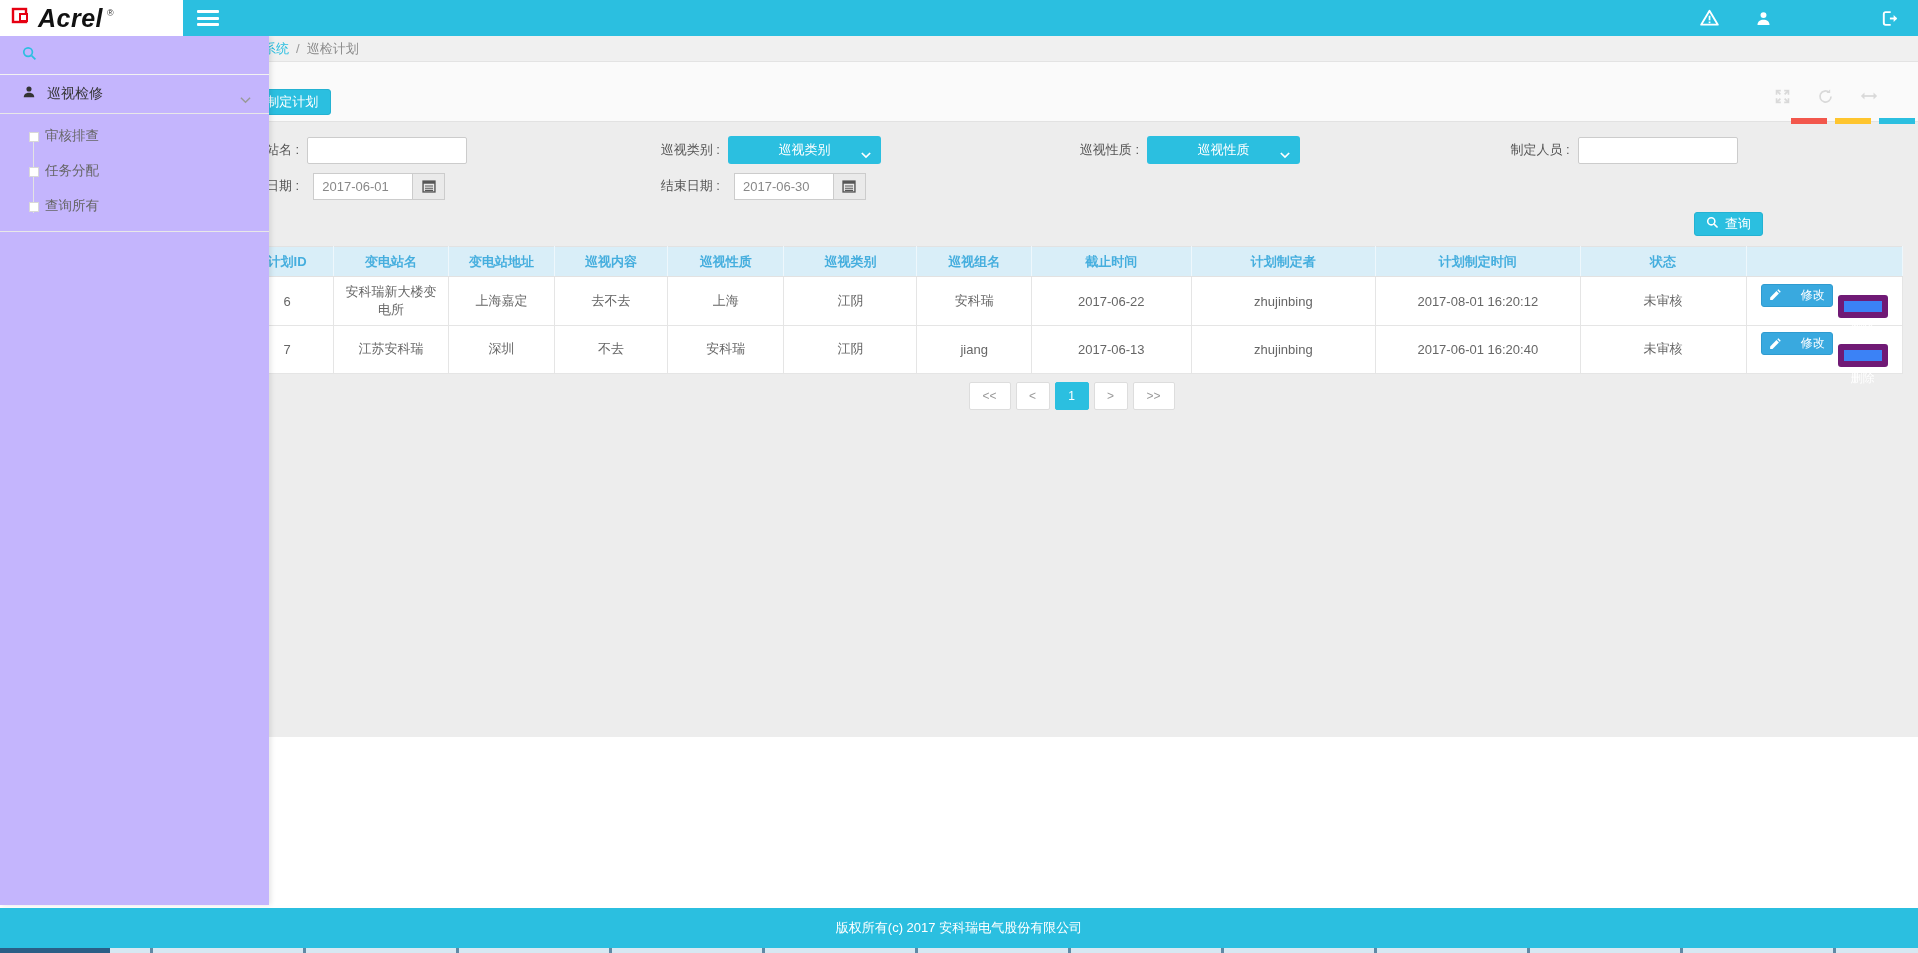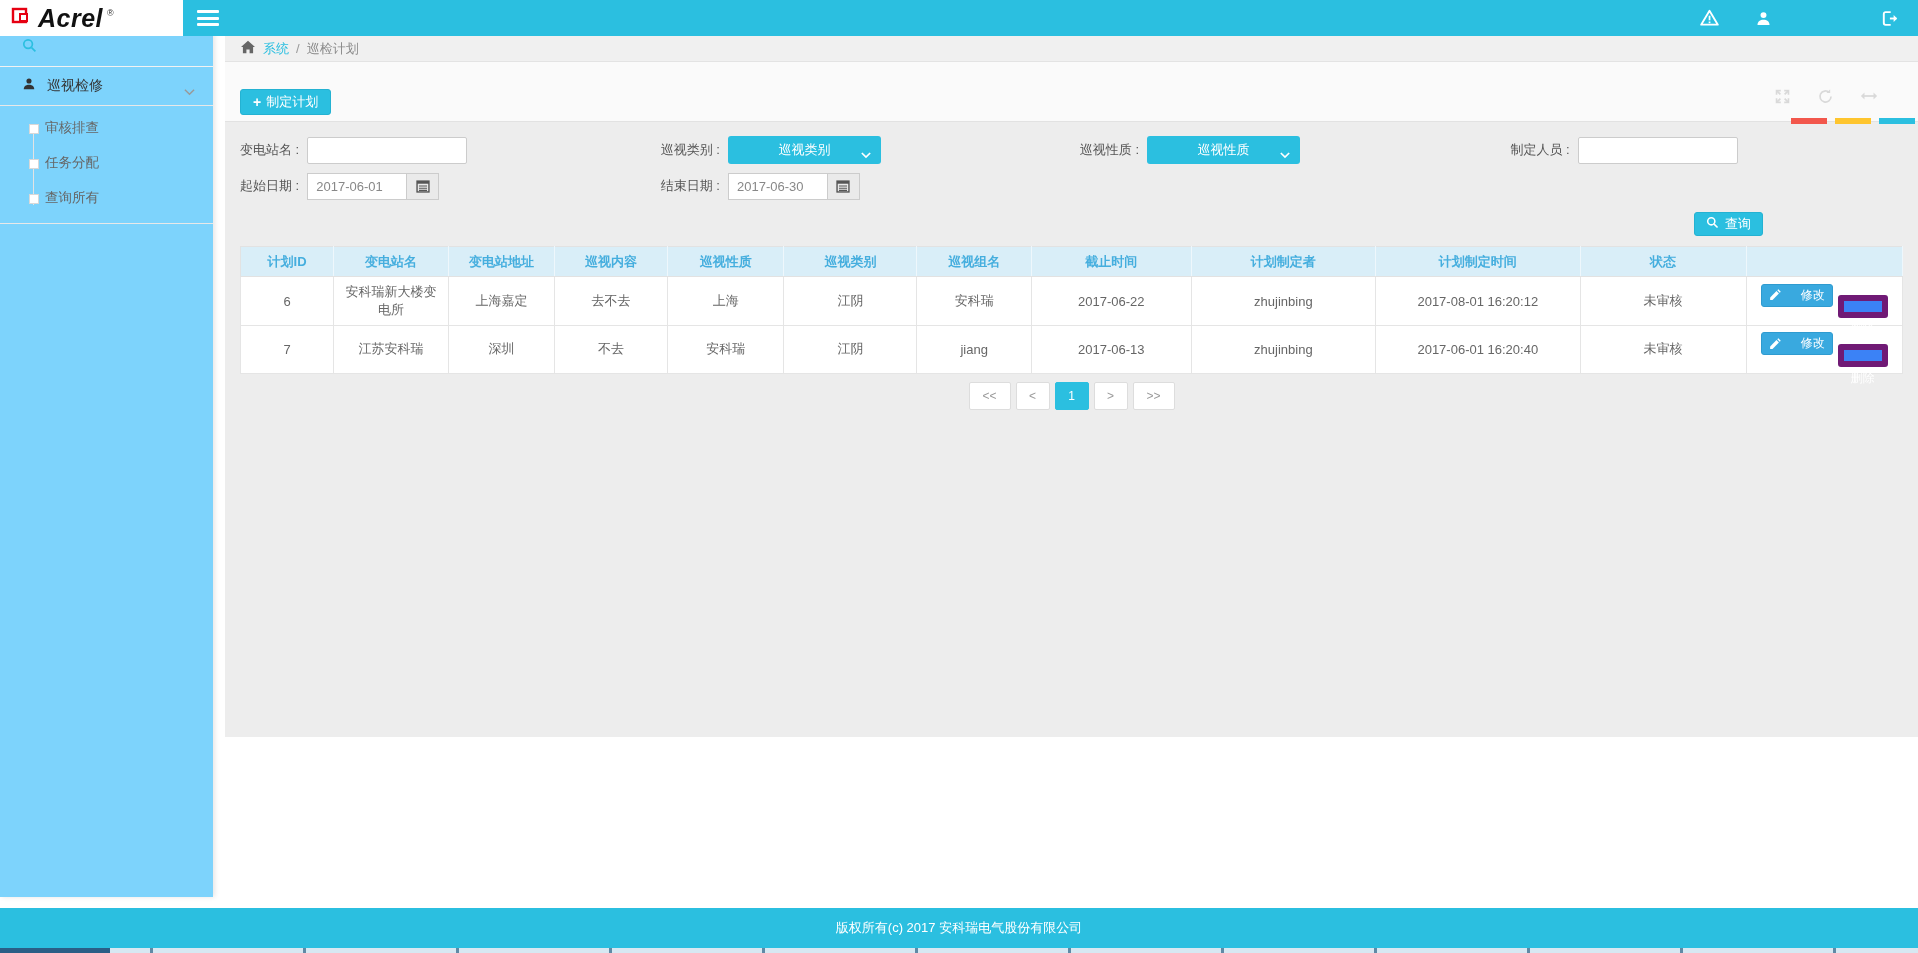--- a/index.html
+++ b/index.html
@@ -13,21 +13,21 @@
   .brand-reg { font-size:9px; color:#333; margin-top:-10px; }
   .hamburger { margin-left:14px; width:22px; height:16px; display:flex; flex-direction:column; justify-content:space-between; cursor:pointer; }
   .hamburger span { display:block; height:3px; background:#fff; border-radius:1px; }
   .top-icons { margin-left:auto; display:flex; align-items:center; }
   .top-icon { width:26px; height:26px; display:flex; align-items:center; justify-content:center; cursor:pointer; }
   .ti-warning { margin-right:28px; }
   .ti-user { margin-right:100px; }
   .ti-logout { margin-right:16px; }
 
   
-  .sidebar { position:absolute; top:28px; left:0; width:213px; height:869px; background:#7dd3fc; box-shadow:2px 0 5px rgba(0,0,0,.10); z-index:20; }
+  .sidebar { position:absolute; top:36px; left:0; width:269px; height:869px; background:#c4b5fd; box-shadow:2px 0 5px rgba(0,0,0,.10); z-index:20; }
   .side-search { height:38px; display:flex; align-items:center; padding-left:22px; }
   .menu-parent { height:40px; display:flex; align-items:center; padding-left:22px; gap:11px; border-top:1px solid #f2f2f2; border-bottom:1px solid #e8e8e8; cursor:pointer; position:relative; }
   .menu-parent-label { font-size:14px; color:#333; }
   .menu-parent .chev { position:absolute; right:18px; top:15px; }
   .submenu { list-style:none; position:relative; border-bottom:1px solid #e8e8e8; padding:4px 0 8px; }
   .submenu::before { content:""; position:absolute; left:33px; top:18px; bottom:18px; width:1px; background:#e3e3e3; }
   .submenu li { position:relative; height:35px; line-height:35px; padding-left:45px; font-size:13.5px; color:#666; cursor:pointer; }
   .submenu li::before { content:""; position:absolute; left:29px; top:14px; width:8px; height:8px; background:#fff; border:1px solid #d8d8d8; z-index:2; }
   .submenu li.active { background:#f4f4f4; color:#444; }
   .submenu li.active::before { background:#cfcfcf; border-color:#cfcfcf; }
@@ -51,21 +51,21 @@
   .panel { height:615px; background:#ededed; padding:14px 15px 4px; }
 
   
   .filter-grid { display:grid; grid-template-columns:25.3% 25.2% 25.9% 23.6%; row-gap:8px; }
   .f-cell { display:flex; align-items:center; height:28px; }
   .f-label { font-size:13px; color:#555; margin-right:8px; white-space:nowrap; }
   .f-input { width:160px; height:27px; border:1px solid #ccc; border-radius:2px; background:#fff; padding:0 6px; font-size:13px; color:#555; outline:none; }
   .dropdown { width:153px; height:28px; background:#2bbfe0; border-radius:3px; color:#fff; font-size:13px; display:flex; align-items:center; justify-content:center; position:relative; cursor:pointer; }
   .dropdown .dd-chev { position:absolute; right:10px; top:11px; }
   .date-group { display:flex; height:27px; }
-  .date-input { width:99px; height:27px; border:1px solid #ccc; border-right:none; background:#fff; padding:0 8px; font-size:13px; color:#888; outline:none; }
+  .date-input { width:99px; height:27px; border:1px solid #ccc; border-right:none; background:#fff; padding:0 8px; font-size:13px; color:#888; outline:none;margin-left:6px; }
   .date-addon { width:33px; height:27px; border:1px solid #ccc; background:#eaeaea; display:flex; align-items:center; justify-content:center; cursor:pointer; }
 
   .query-row { display:flex; justify-content:flex-end; padding-right:140px; margin-top:12px; }
   .btn-query { background:#2bbfe0; color:#fff; border:1px solid #24b2d2; border-radius:3px; height:24px; padding:0 11px; font-size:13px; display:flex; align-items:center; gap:6px; cursor:pointer; }
 
   
   table.grid { width:100%; border-collapse:collapse; margin-top:10px; background:#fff; }
   table.grid th { background:#d9eef8; color:#45aede; font-size:13px; font-weight:bold; height:30px; border:1px solid #e2e2e2; border-right:1px solid #eef7fc; }
   table.grid td { font-size:13px; color:#666; text-align:center; border:1px solid #e5e5e5; padding:6px 6px; height:42px; background:#fff; }
   td.actions { white-space:nowrap; }

